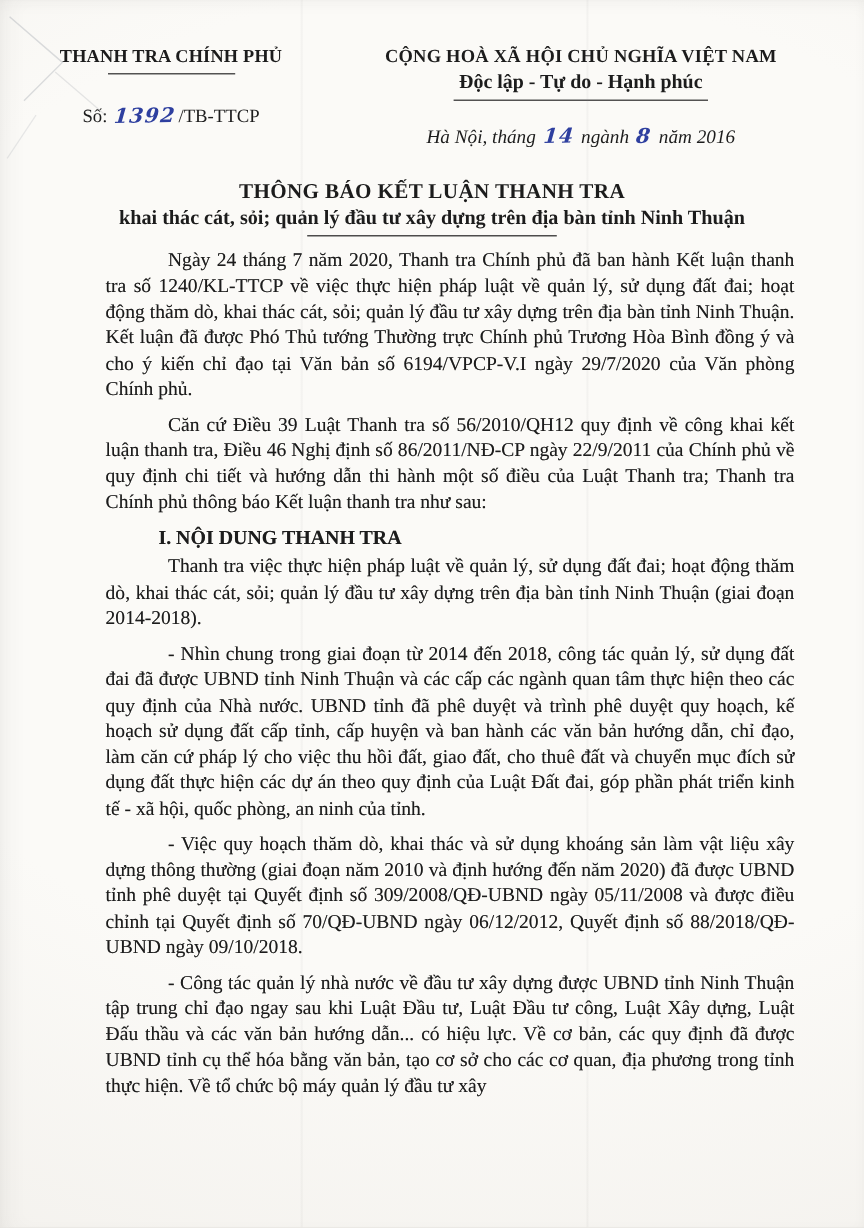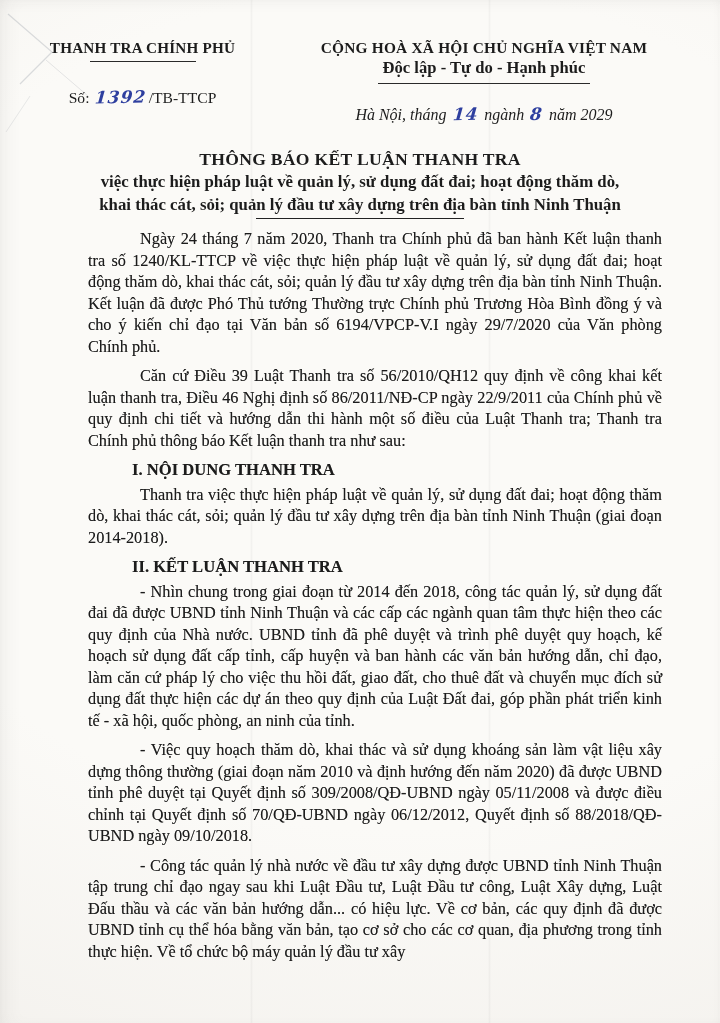--- a/index.html
+++ b/index.html
@@ -72,36 +72,34 @@
     </div>
     <div class="h-right">
       <div class="country">CỘNG HOÀ XÃ HỘI CHỦ NGHĨA VIỆT NAM</div>
       <div class="motto">Độc lập - Tự do - Hạnh phúc</div>
       <div class="rule motto-rule"></div>
       <div class="date">
         <span>Hà Nội, tháng</span>
         <span class="ink">14</span>
         <span>ngành</span>
         <span class="ink">8</span>
-        <span>năm 2029</span>
+        <span>năm 2016</span>
       </div>
     </div>
   </div>
 
   <div class="title-block">
     <div class="doc-title">THÔNG BÁO KẾT LUẬN THANH TRA</div>
-    <div class="doc-subtitle">việc thực hiện pháp luật về quản lý, sử dụng đất đai; hoạt động thăm dò,</div>
     <div class="doc-subtitle">khai thác cát, sỏi; quản lý đầu tư xây dựng trên địa bàn tỉnh Ninh Thuận</div>
     <div class="sub-underline"></div>
   </div>
 
   <div class="body">
     <p class="para">Ngày 24 tháng 7 năm 2020, Thanh tra Chính phủ đã ban hành Kết luận thanh tra số 1240/KL-TTCP về việc thực hiện pháp luật về quản lý, sử dụng đất đai; hoạt động thăm dò, khai thác cát, sỏi; quản lý đầu tư xây dựng trên địa bàn tỉnh Ninh Thuận. Kết luận đã được Phó Thủ tướng Thường trực Chính phủ Trương Hòa Bình đồng ý và cho ý kiến chỉ đạo tại Văn bản số 6194/VPCP-V.I ngày 29/7/2020 của Văn phòng Chính phủ.</p>
     <p class="para">Căn cứ Điều 39 Luật Thanh tra số 56/2010/QH12 quy định về công khai kết luận thanh tra, Điều 46 Nghị định số 86/2011/NĐ-CP ngày 22/9/2011 của Chính phủ về quy định chi tiết và hướng dẫn thi hành một số điều của Luật Thanh tra; Thanh tra Chính phủ thông báo Kết luận thanh tra như sau:</p>
     <div class="hd">I. NỘI DUNG THANH TRA</div>
     <p class="para">Thanh tra việc thực hiện pháp luật về quản lý, sử dụng đất đai; hoạt động thăm dò, khai thác cát, sỏi; quản lý đầu tư xây dựng trên địa bàn tỉnh Ninh Thuận (giai đoạn 2014-2018).</p>
-    <div class="hd">II. KẾT LUẬN THANH TRA</div>
     <p class="para">- Nhìn chung trong giai đoạn từ 2014 đến 2018, công tác quản lý, sử dụng đất đai đã được UBND tỉnh Ninh Thuận và các cấp các ngành quan tâm thực hiện theo các quy định của Nhà nước. UBND tỉnh đã phê duyệt và trình phê duyệt quy hoạch, kế hoạch sử dụng đất cấp tỉnh, cấp huyện và ban hành các văn bản hướng dẫn, chỉ đạo, làm căn cứ pháp lý cho việc thu hồi đất, giao đất, cho thuê đất và chuyển mục đích sử dụng đất thực hiện các dự án theo quy định của Luật Đất đai, góp phần phát triển kinh tế - xã hội, quốc phòng, an ninh của tỉnh.</p>
     <p class="para">- Việc quy hoạch thăm dò, khai thác và sử dụng khoáng sản làm vật liệu xây dựng thông thường (giai đoạn năm 2010 và định hướng đến năm 2020) đã được UBND tỉnh phê duyệt tại Quyết định số 309/2008/QĐ-UBND ngày 05/11/2008 và được điều chỉnh tại Quyết định số 70/QĐ-UBND ngày 06/12/2012, Quyết định số 88/2018/QĐ-UBND ngày 09/10/2018.</p>
     <p class="para">- Công tác quản lý nhà nước về đầu tư xây dựng được UBND tỉnh Ninh Thuận tập trung chỉ đạo ngay sau khi Luật Đầu tư, Luật Đầu tư công, Luật Xây dựng, Luật Đấu thầu và các văn bản hướng dẫn... có hiệu lực. Về cơ bản, các quy định đã được UBND tỉnh cụ thể hóa bằng văn bản, tạo cơ sở cho các cơ quan, địa phương trong tỉnh thực hiện. Về tổ chức bộ máy quản lý đầu tư xây</p>
   </div>
 
 </div>
 
 </body></html>

